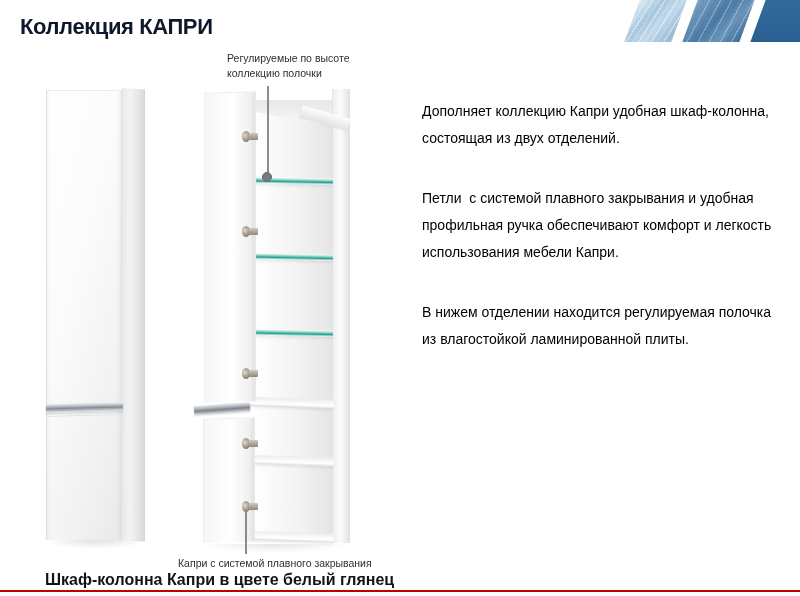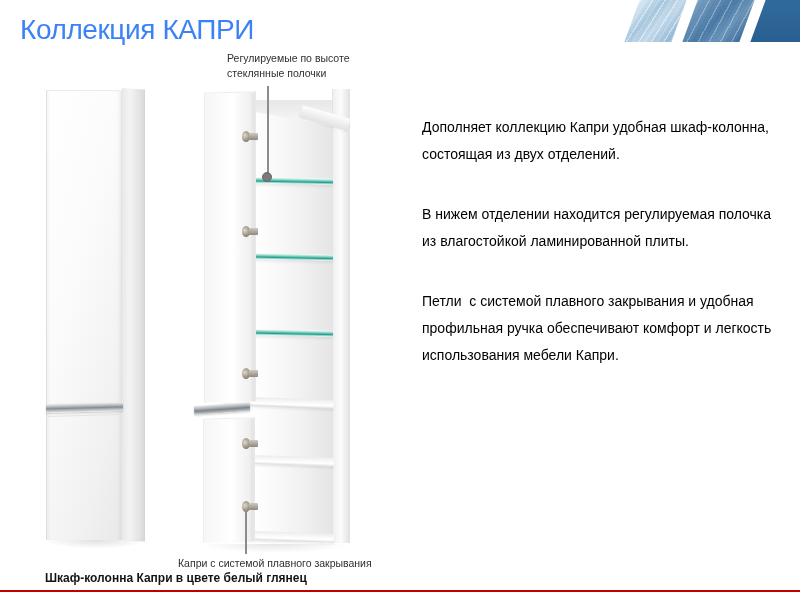--- a/index.html
+++ b/index.html
@@ -5,22 +5,22 @@
   * { margin:0; padding:0; box-sizing:border-box; }
   html,body { background:#fff; }
   .slide {
     position:relative; width:800px; height:596px; background:#ffffff;
     overflow:hidden; font-family:"Liberation Sans", sans-serif;
   }
 
   
   .title {
     position:absolute; left:20px; top:14px;
-    font-size:28px; font-weight:normal; letter-spacing:-0.4px;
-    color:#3b82f6;
+    font-size:22px; font-weight:bold; letter-spacing:-0.4px;
+    color:#0f172a;
   }
 
   
   .stripe { position:absolute; top:0; height:42px; transform:skewX(-20deg); }
   .stripe.light {
     left:632px; width:47px;
     background:
       repeating-linear-gradient(105deg, rgba(255,255,255,.45) 0 1.5px, rgba(255,255,255,0) 1.5px 6px, rgba(255,255,255,.2) 6px 7.5px, rgba(255,255,255,0) 7.5px 12px),
       linear-gradient(120deg,#ddecf6 0%,#a6c6de 35%,#c3d9ea 60%,#8fb4d2 100%);
   }
@@ -128,25 +128,25 @@
   .line-shelves { left:267px; top:86px; height:88px; }
   .line-hinges  { left:245px; top:512px; height:42px; }
   .callout-dot {
     position:absolute; left:262px; top:172px; width:10px; height:10px;
     border-radius:50%; background:#7a7a7a; border:1px solid #666;
   }
 
   
   .caption {
     position:absolute; left:45px; top:571px;
-    font-size:12px; font-weight:bold; color:#141414;
-  }
-
-  
-  .description { position:absolute; left:422px; top:114px; width:378px; }
+    font-size:16px; font-weight:bold; color:#141414;
+  }
+
+  
+  .description { position:absolute; left:422px; top:98px; width:378px; }
   .description p {
     font-size:14px; line-height:27px; color:#000;
     white-space:pre; margin:0 0 33px 0;
   }
 
   
   .footer-line { position:absolute; left:0; top:590px; width:800px; height:2px; background:#c00000; }
 </style>
 </head>
 <body>
@@ -188,34 +188,34 @@
     <div class="hinge" style="top:44px;"></div>
     <div class="hinge" style="top:139px;"></div>
     <div class="hinge" style="top:281px;"></div>
     <div class="hinge" style="top:351px;"></div>
     <div class="hinge" style="top:414px;"></div>
 
     <div class="oc-shadow"></div>
   </div>
 
   <div class="callout-text callout-shelves">Регулируемые по высоте
-стеклянные полочки</div>
+коллекцию полочки</div>
   <div class="callout-line line-shelves"></div>
   <div class="callout-dot"></div>
 
   <div class="callout-line line-hinges"></div>
   <div class="callout-text callout-hinges">Капри с системой плавного закрывания</div>
 
   <div class="caption">Шкаф-колонна Капри в цвете белый глянец</div>
 
   <div class="description">
     <p>Дополняет коллекцию Капри удобная шкаф-колонна,
 состоящая из двух отделений.</p>
-    <p>В нижем отделении находится регулируемая полочка
-из влагостойкой ламинированной плиты.</p>
     <p>Петли  с системой плавного закрывания и удобная
 профильная ручка обеспечивают комфорт и легкость
 использования мебели Капри.</p>
+    <p>В нижем отделении находится регулируемая полочка
+из влагостойкой ламинированной плиты.</p>
   </div>
 
   <div class="footer-line"></div>
 
 </div>
 
 </body></html>

